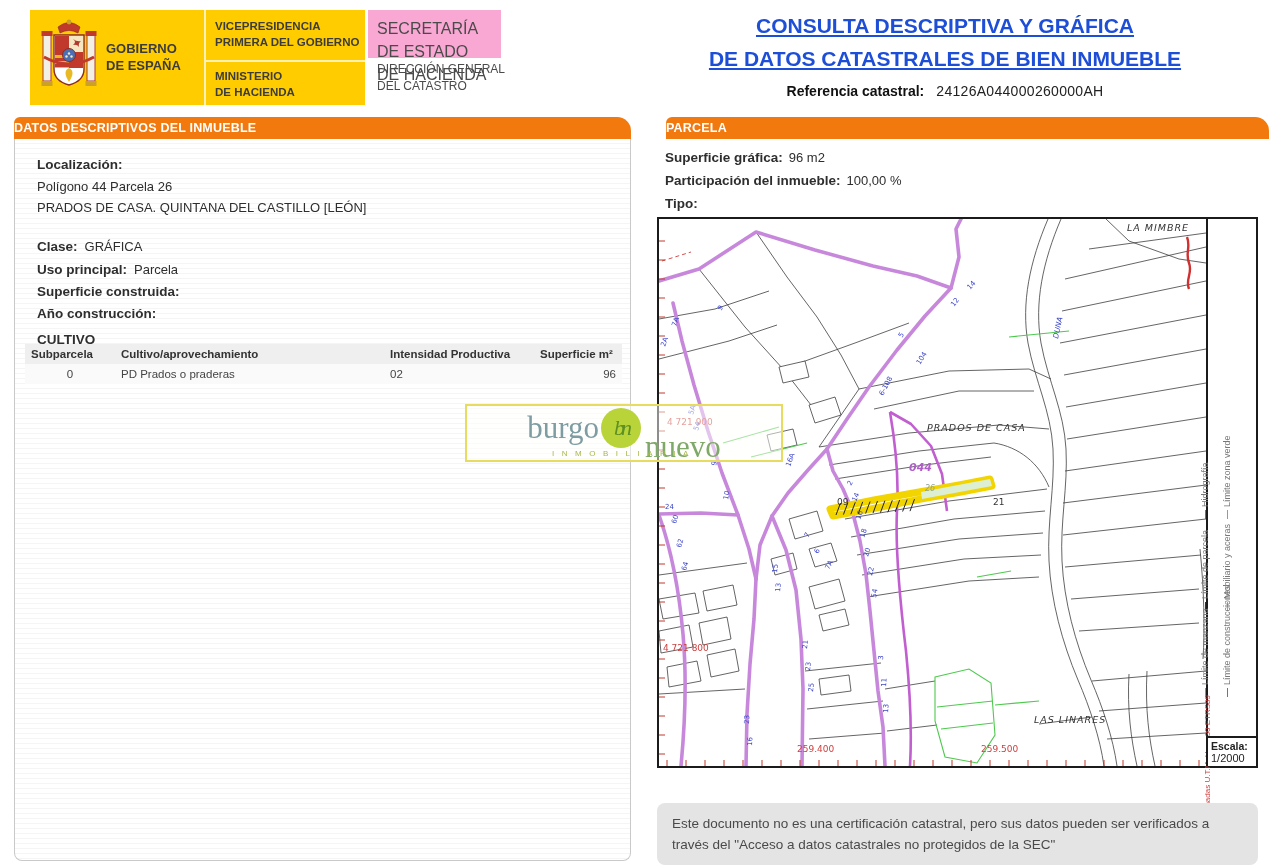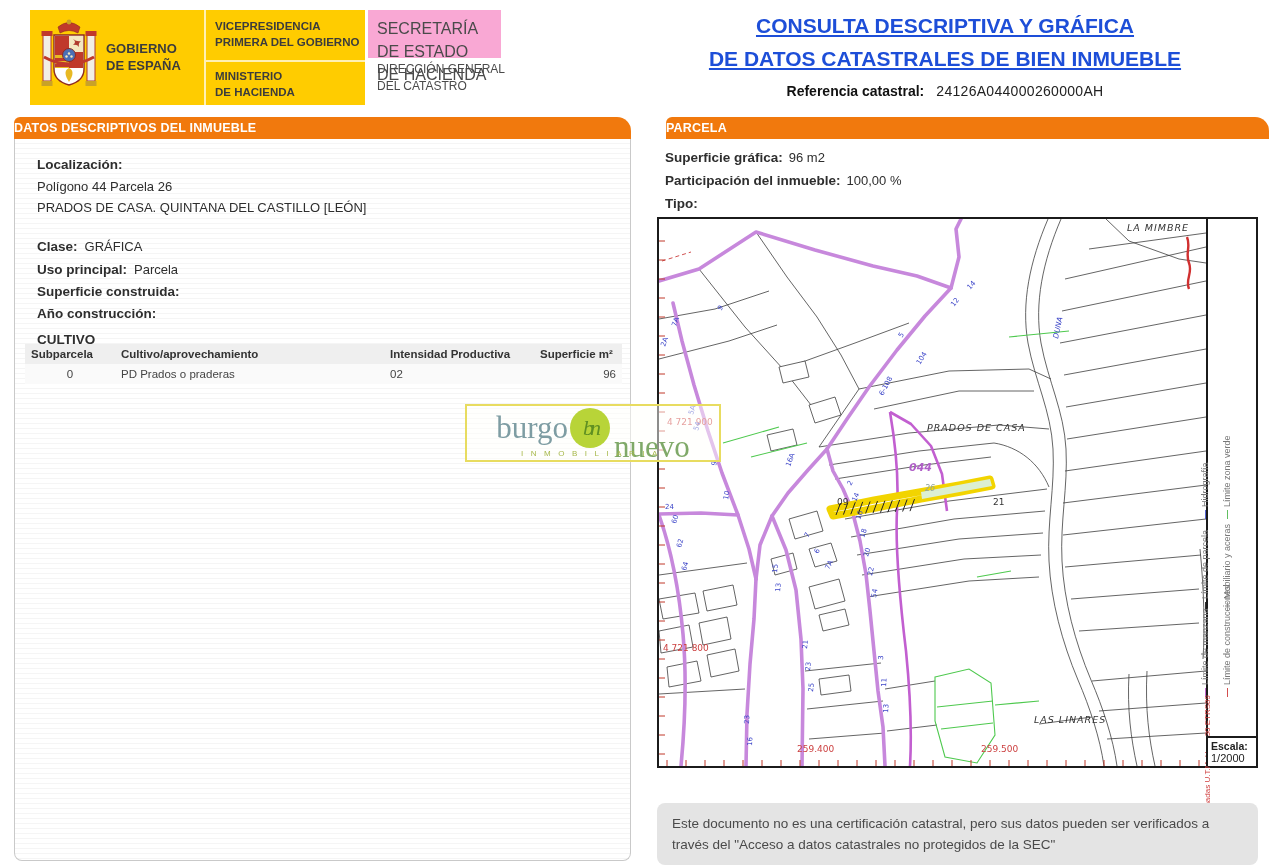--- a/index.html
+++ b/index.html
@@ -78,21 +78,21 @@
   .lg-item .dash { font-weight:bold; margin-right:3px; }
   .lg-coords { position:absolute; white-space:nowrap; font-size:8px; color:#D04040;
     transform:rotate(-90deg); transform-origin:0 100%; height:12px; line-height:12px; }
   .c-hidro{color:#4A5BD0;} .c-verde{color:#55BB55;} .c-parc{color:#222;}
   .c-mobi{color:#999;} .c-manz{color:#C05FC9;} .c-cons{color:#D04040;}
   .scale-box { position:absolute; right:0; bottom:0; width:50px; height:30px; border-left:2px solid #1b1b1b; border-top:2px solid #1b1b1b; background:#fff; padding:2px 0 0 3px; }
   .scale-label { font-weight:bold; font-size:10.5px; color:#222; }
   .scale-value { font-size:11px; color:#222; }
 
   
-  .watermark { position:absolute; left:465px; top:404px; width:256px; height:58px; z-index:6;
+  .watermark { position:absolute; left:465px; top:404px; width:318px; height:58px; z-index:6;
     border:2px solid #E8DC60; background:rgba(255,255,252,.5); }
   .wm-row { display:flex; align-items:center; justify-content:center; height:44px; }
   .wm-word1 { font-family:"Liberation Serif", serif; font-size:31px; color:#7E9DA3; }
   .wm-word2 { font-family:"Liberation Serif", serif; font-size:31px; color:#7FA968; margin-left:2px;margin-top:38px; }
   .wm-logo { width:40px; height:40px; border-radius:50%; background:#B8D438; margin:0 2px;
     display:flex; align-items:center; justify-content:center;
     font-family:"Liberation Serif", serif; font-style:italic; font-size:22px; color:#5E8F22; letter-spacing:-4px; }
   .wm-sub { position:absolute; left:0; bottom:2px; width:100%; text-align:center;
     font-size:8px; letter-spacing:7.5px; color:#A8B94C; }
 

